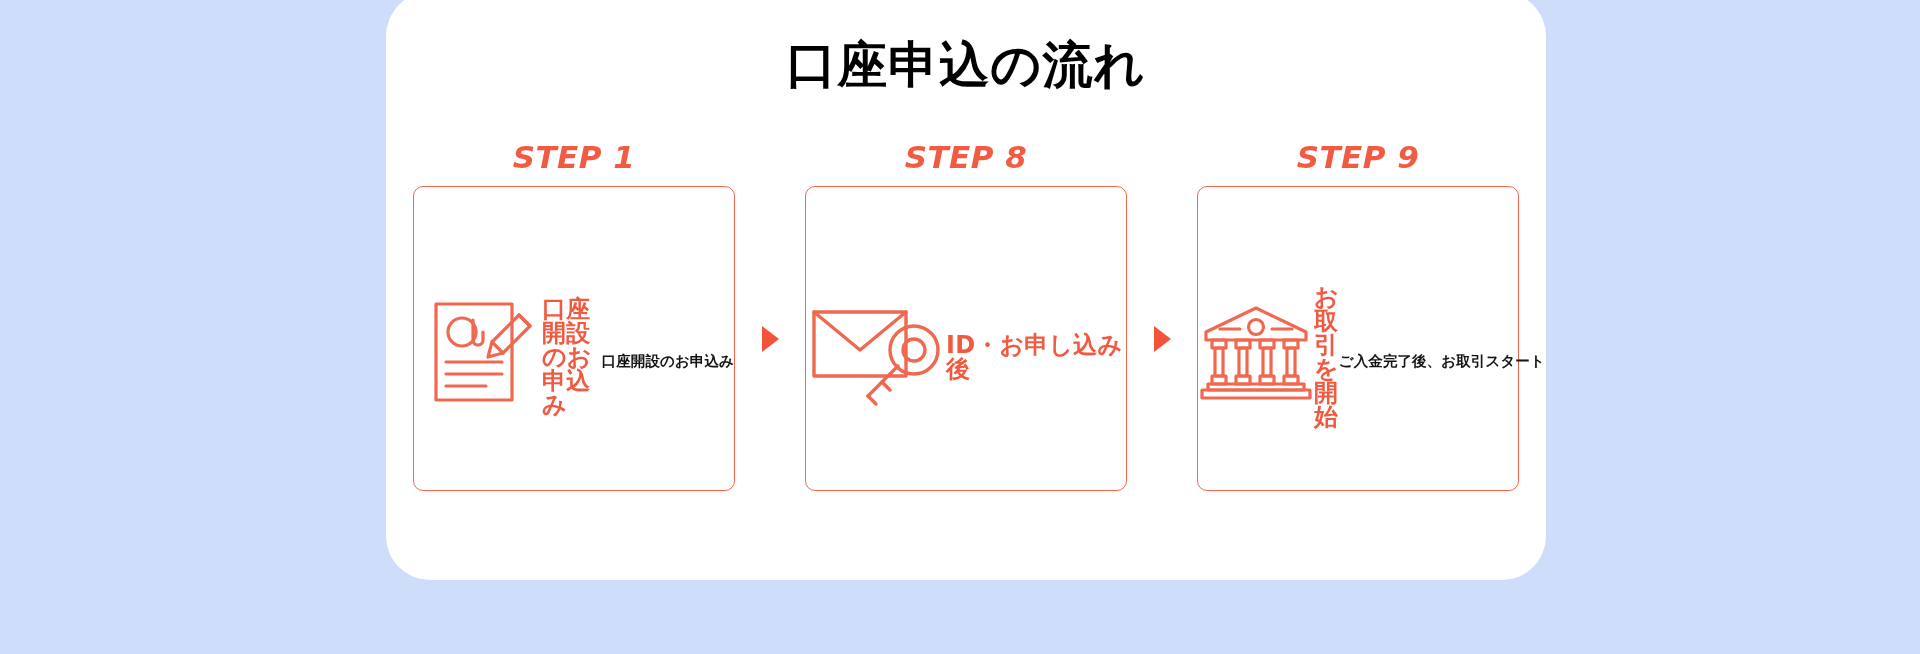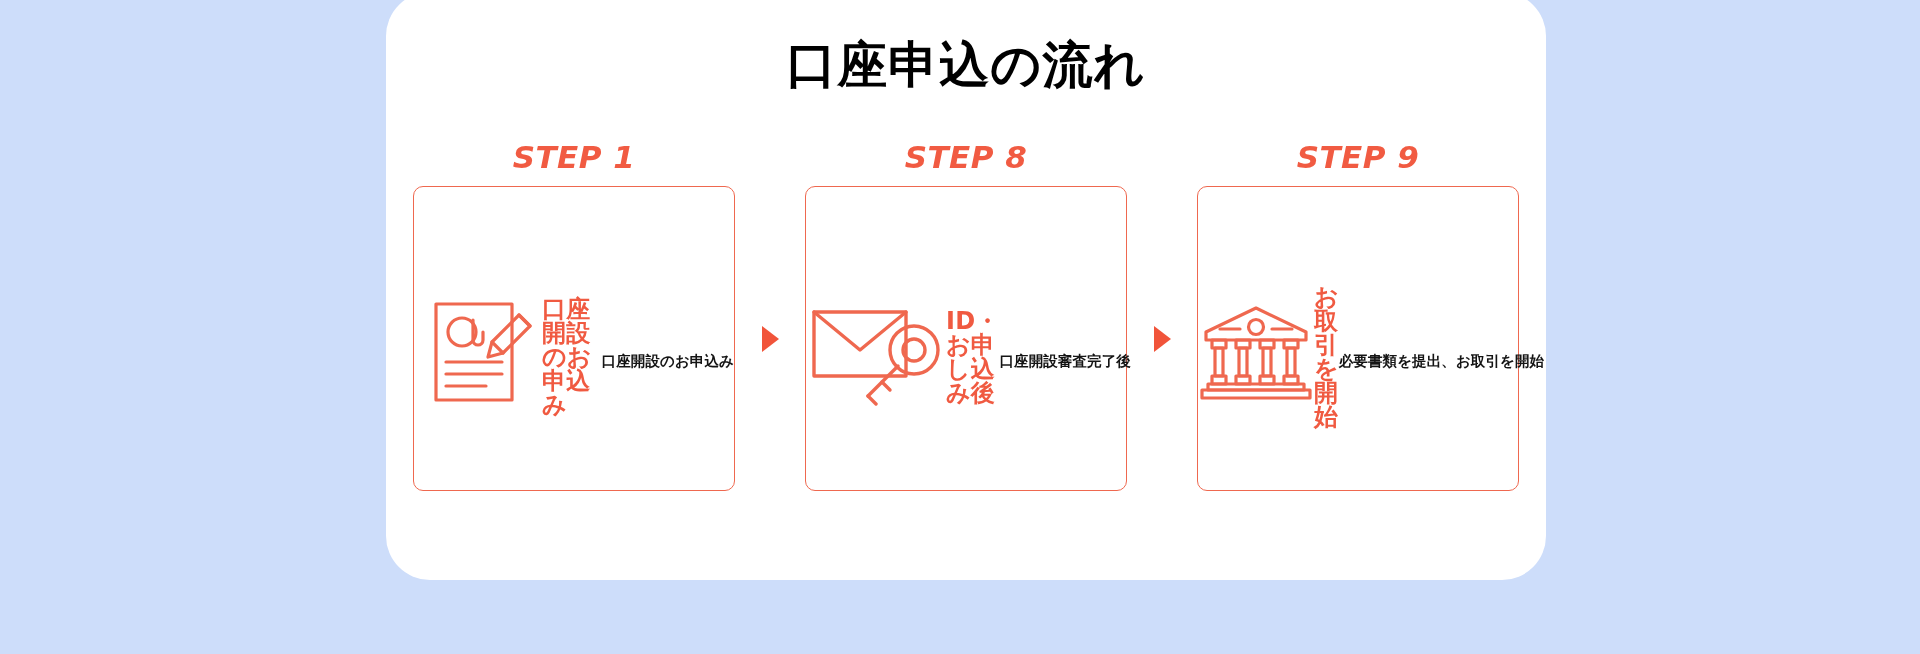--- a/index.html
+++ b/index.html
@@ -181,21 +181,20 @@
               <path d="M8 14 L54 52 L100 14"></path>
               <circle cx="108" cy="52" r="24"></circle>
               <circle cx="108" cy="52" r="11"></circle>
               <path d="M92 68 L62 98"></path>
               <path d="M62 98 L70 106"></path>
               <path d="M76 84 L84 92"></path>
             </svg>
           </div>
           <div class="card-heading">ID・お申し込み後</div>
           <div class="card-desc">
-            <div>口座開設審査完了後</div>
           </div>
         </div>
       </div>
 
       <div class="arrow-col">
         <div class="arrow"></div>
       </div>
 
       <div class="step">
         <div class="step-label">STEP 9</div>
@@ -217,20 +216,20 @@
               <rect x="14" y="74" width="14" height="8"></rect>
               <rect x="38" y="74" width="14" height="8"></rect>
               <rect x="62" y="74" width="14" height="8"></rect>
               <rect x="86" y="74" width="14" height="8"></rect>
               <rect x="10" y="82" width="96" height="6"></rect>
               <rect x="4" y="88" width="108" height="8"></rect>
             </svg>
           </div>
           <div class="card-heading">お取引を開始</div>
           <div class="card-desc">
-            <div>必要書類を提出、お取引を開始</div>
+            <div>ご入金完了後、お取引スタート</div>
           </div>
         </div>
       </div>
 
     </div>
   </div>
 </div>
 
 </body></html>

